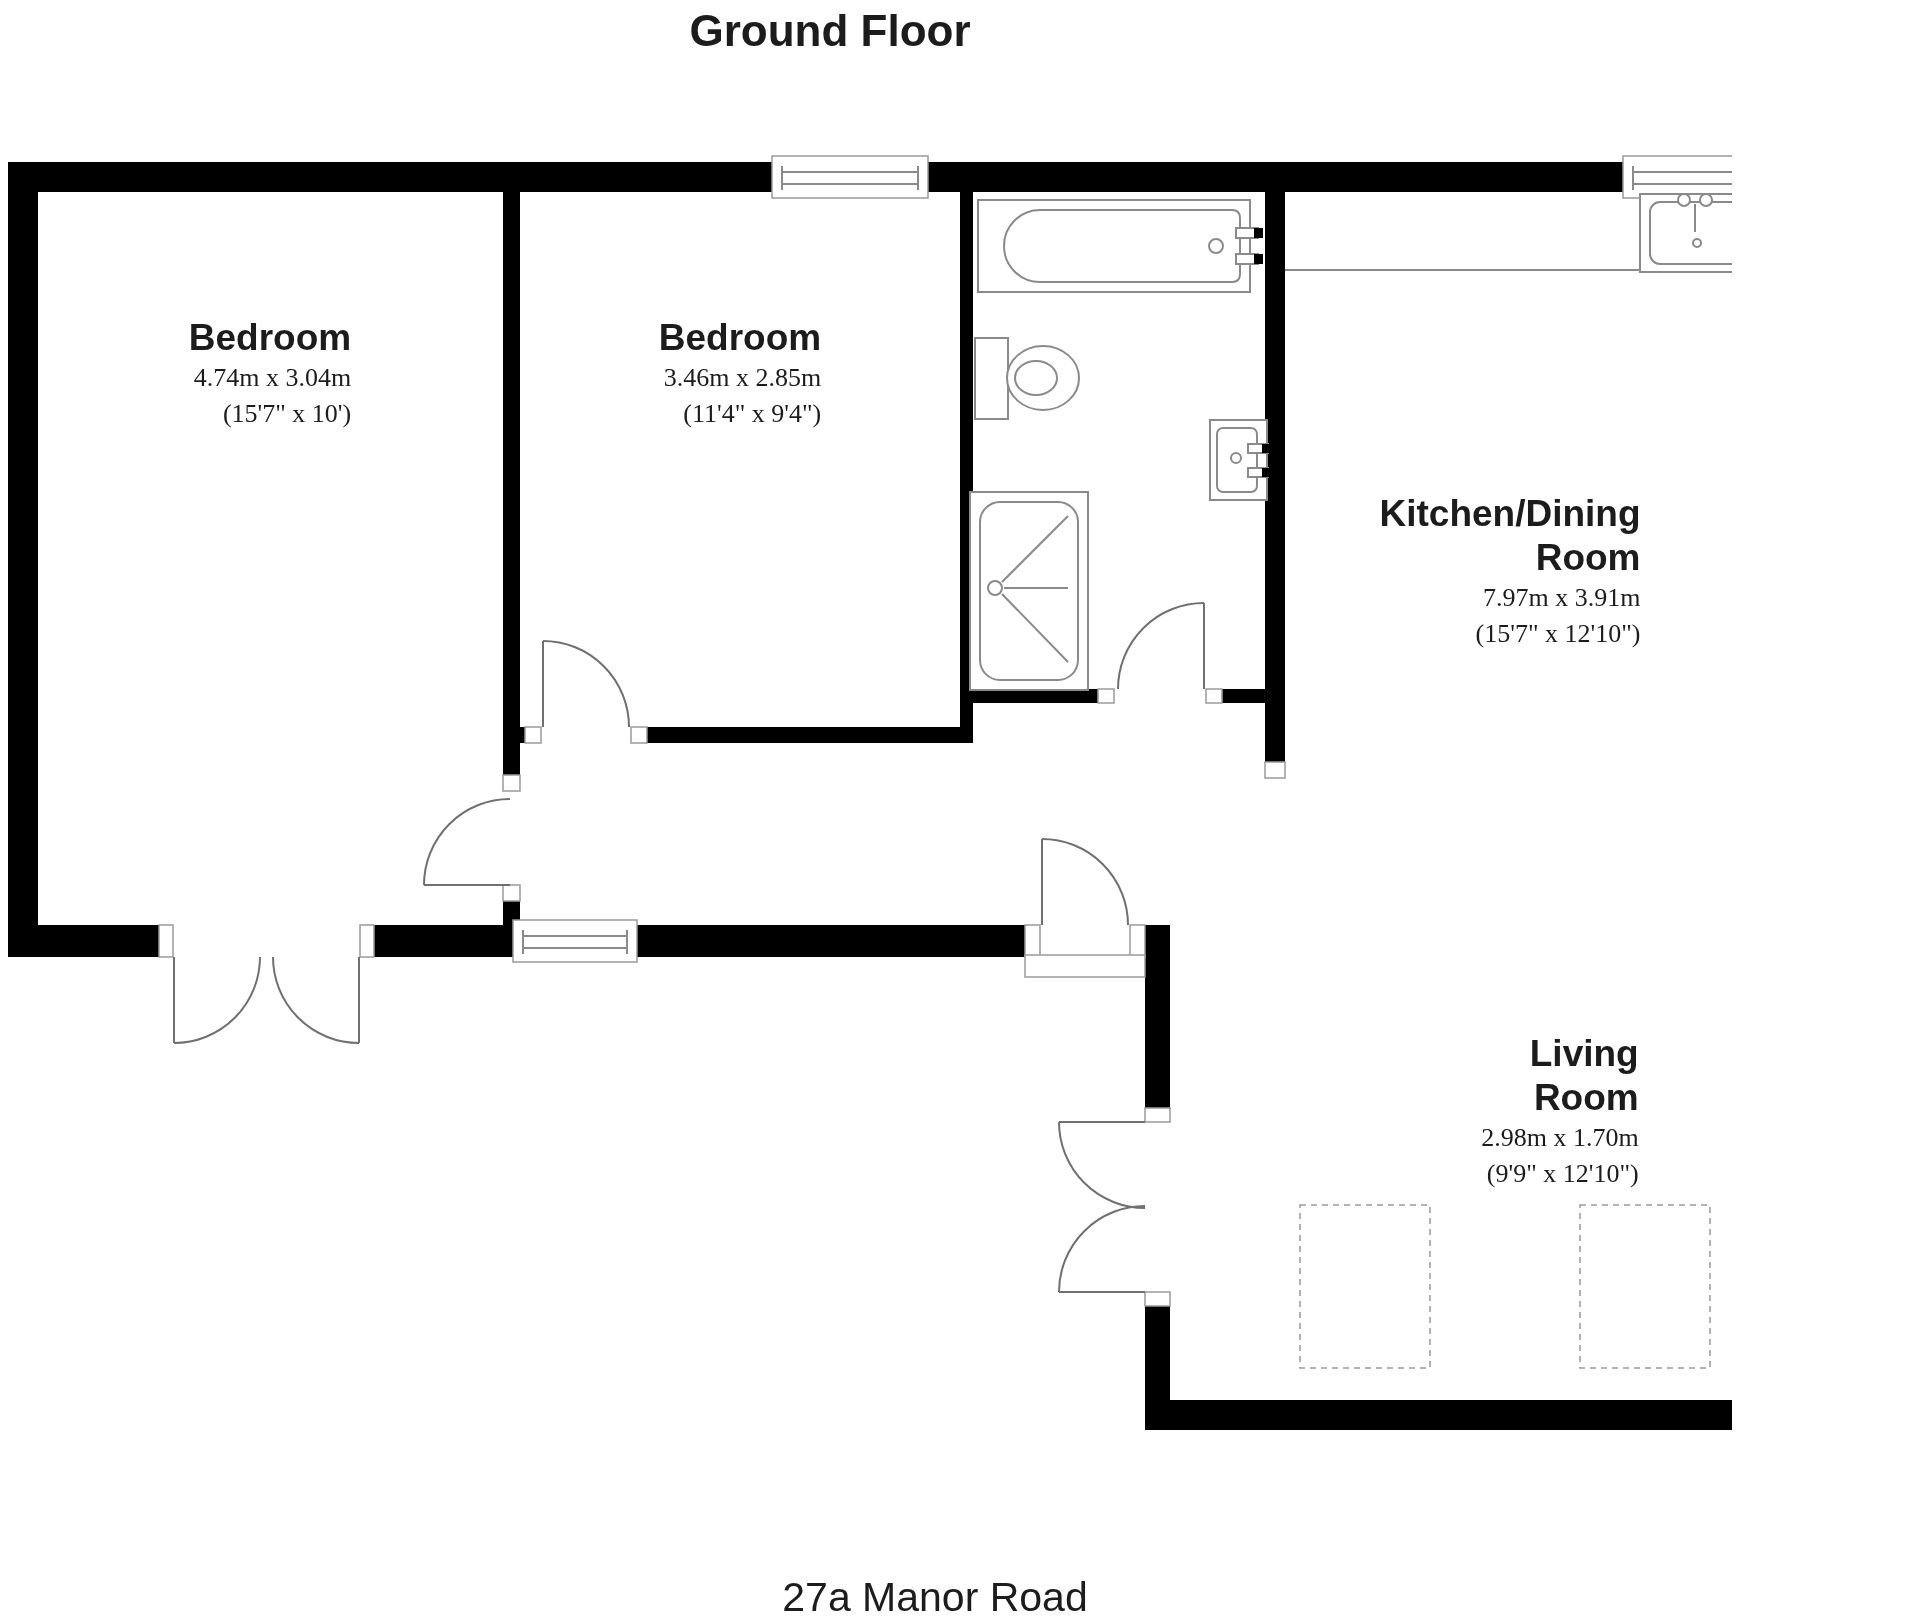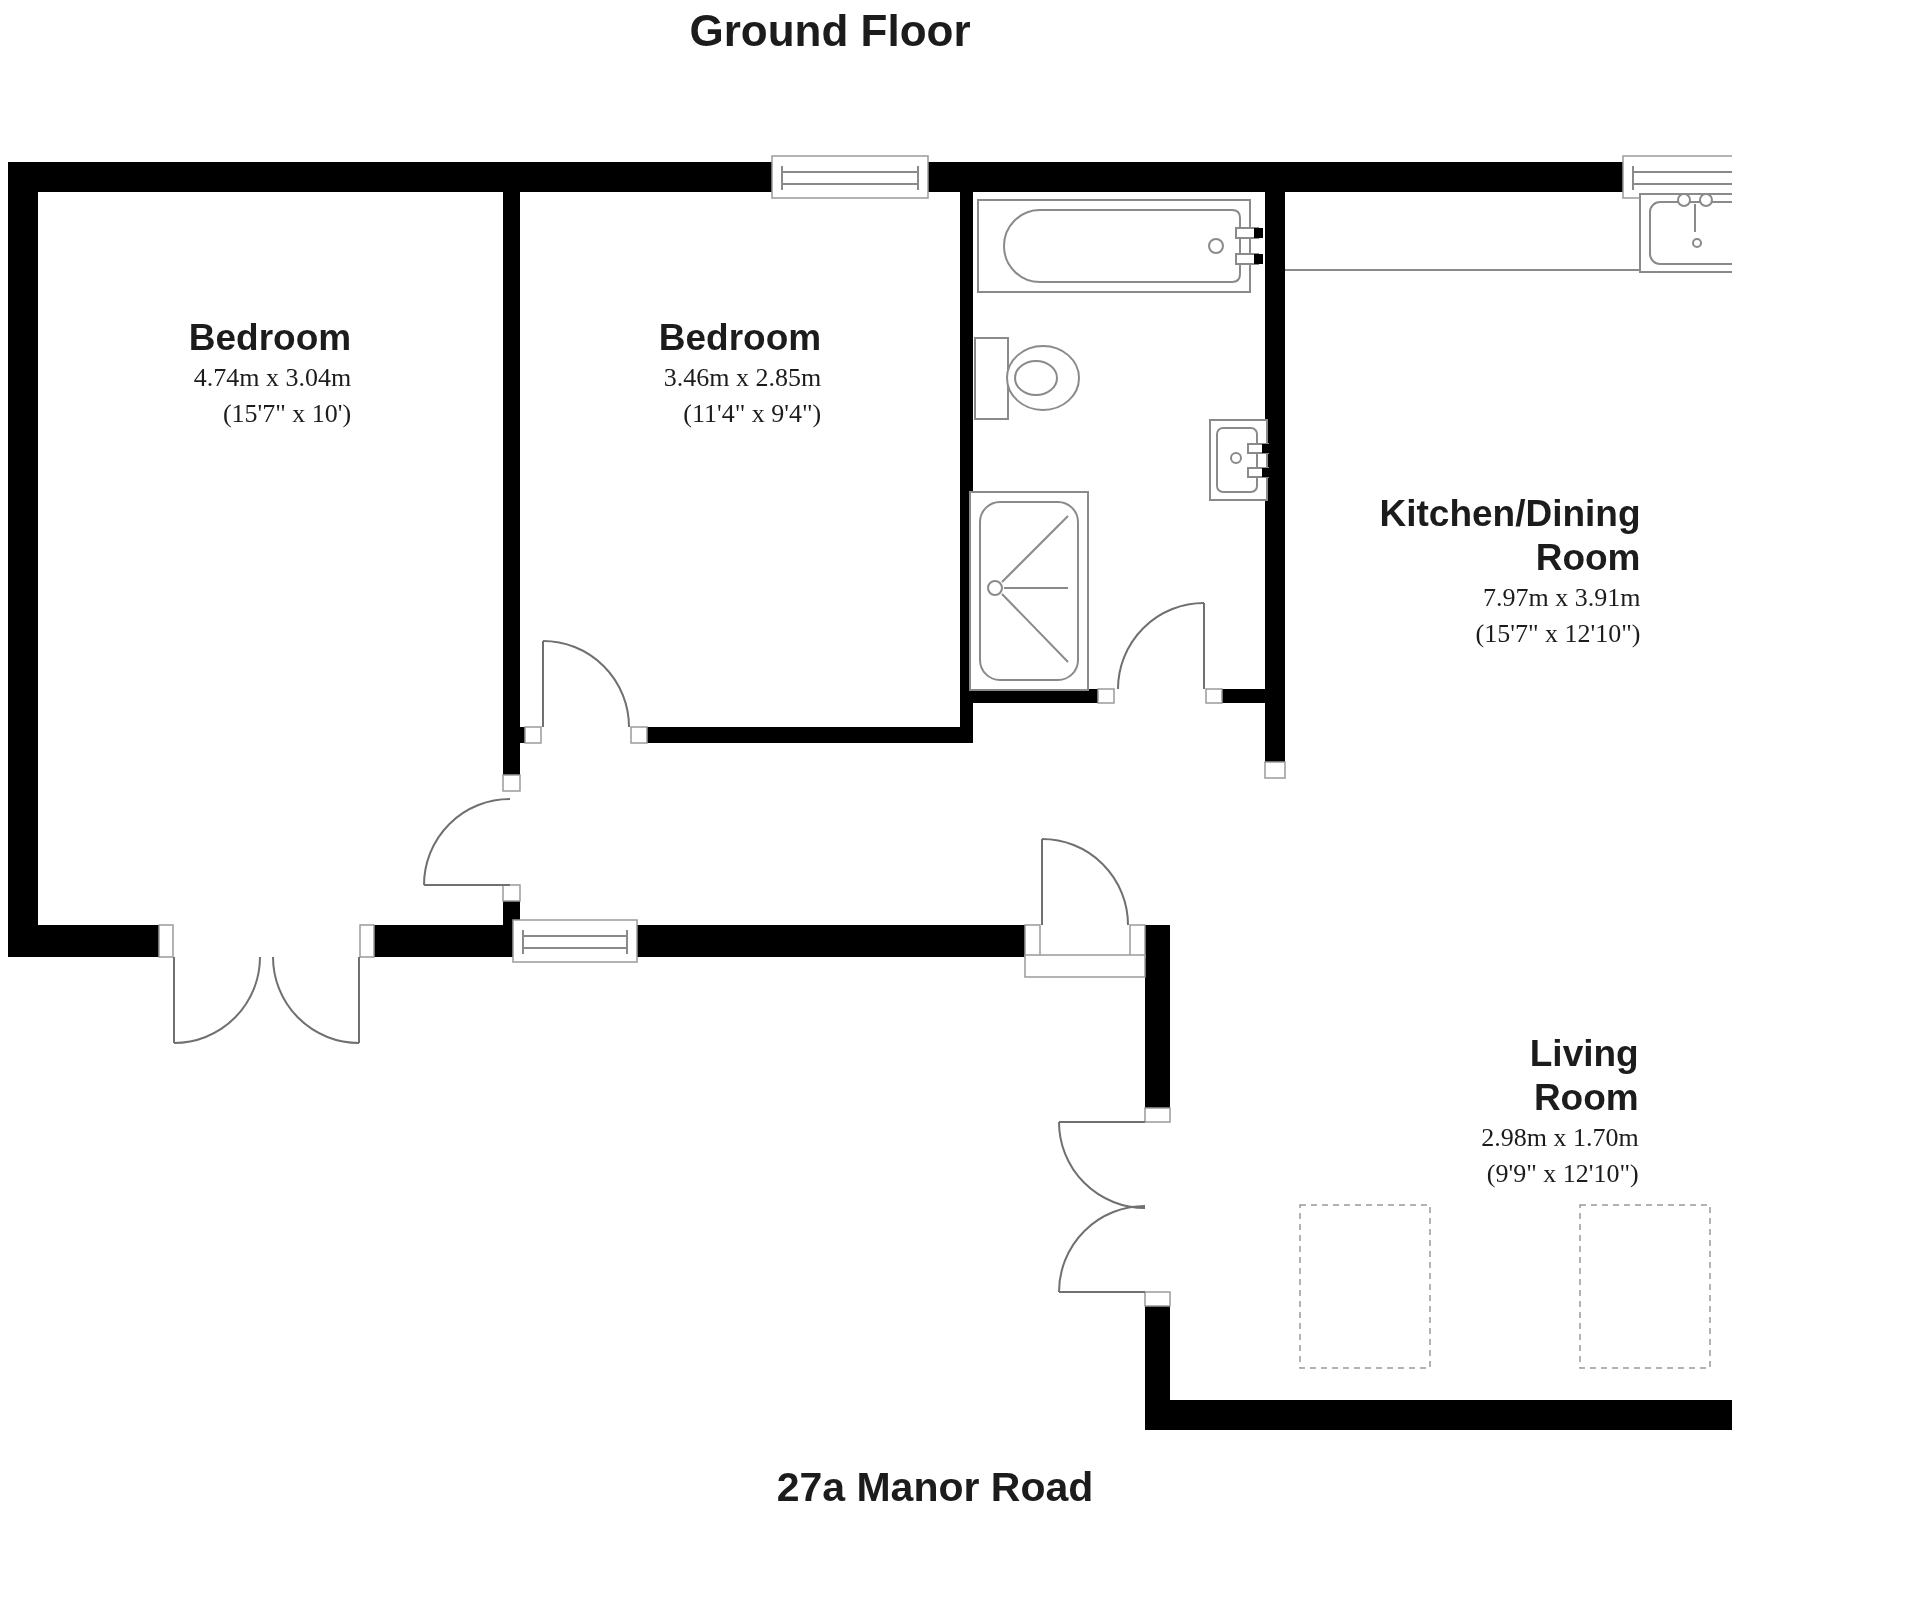--- a/index.html
+++ b/index.html
@@ -30,22 +30,22 @@
     position:absolute;transform:translateX(-50%);
     text-align:right;white-space:nowrap;
   }
   .room-title{font-size:37px;font-weight:bold;line-height:44px;}
   .room-dims{font-size:26px;line-height:36px;font-family:Liberation Serif, serif;}
   .footer-area{
     position:absolute;top:1496px;left:935px;transform:translateX(-50%);
     font-size:37px;white-space:nowrap;
   }
   .footer-address{
-    position:absolute;top:1464px;left:935px;transform:translateX(-50%);
-    font-size:41px;font-weight:bold;white-space:nowrap;
+    position:absolute;top:1574px;left:935px;transform:translateX(-50%);
+    font-size:41px;font-weight:normal;white-space:nowrap;
   }
 </style>
 </head>
 <body>
 
 <div class="plan">
 
   <svg width="1920" height="1621" viewBox="0 0 1920 1621">
 
     <g>

